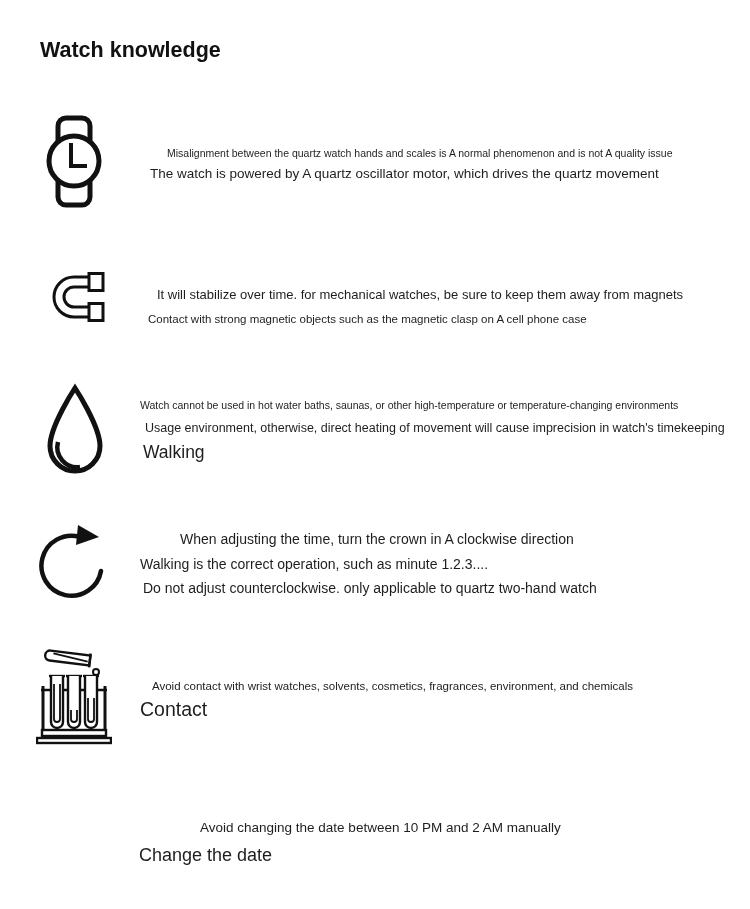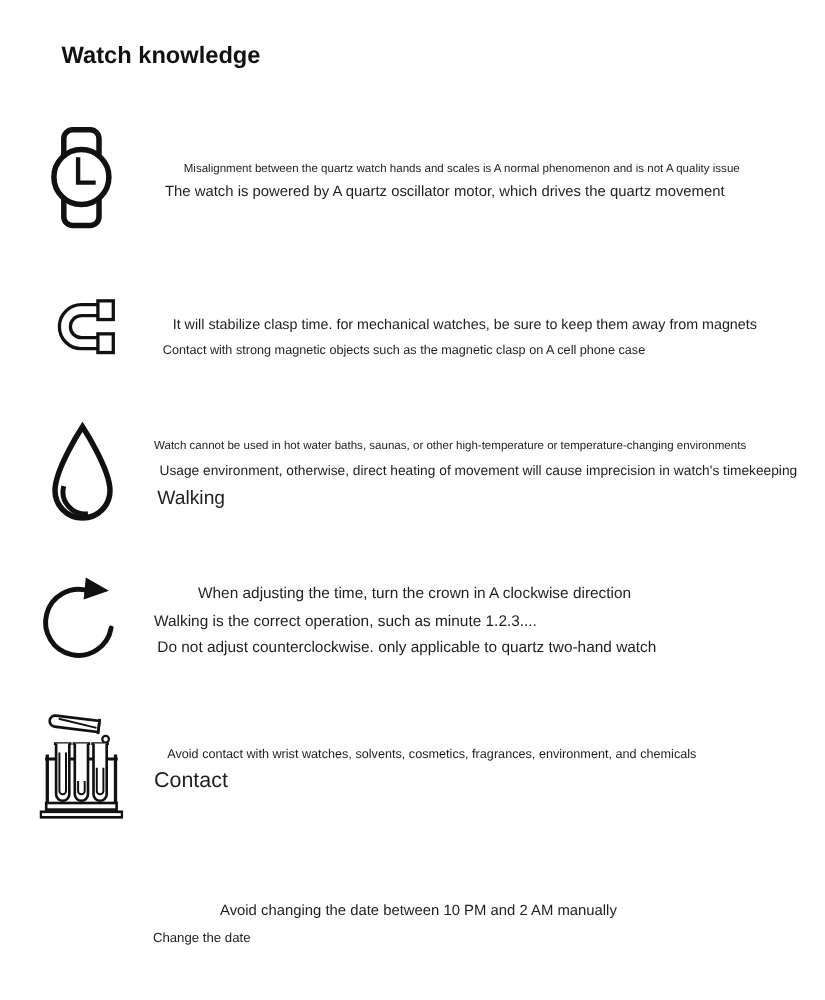--- a/index.html
+++ b/index.html
@@ -1,20 +1,20 @@
 <!DOCTYPE html>
 <html><head>
 <meta charset="utf-8">
 <style>
   html,body{margin:0;padding:0;background:#ffffff;}
   #page{
     position:relative;width:750px;height:909px;background:#ffffff;overflow:hidden;
     font-family:"Liberation Sans", sans-serif;color:#1b1b1b;
   }
-  .abs{position:absolute;margin-left:16px;}
+  .abs{position:absolute;}
   .title{font-weight:700;font-size:21.5px;color:#111;white-space:nowrap;}
   .txt{position:absolute;font-weight:400;white-space:nowrap;color:#1e1e1e;}
   .icon{position:absolute;}
   .icon svg{display:block;}
 </style>
 </head>
 <body>
 
 <div id="page">
 
@@ -31,21 +31,21 @@
   <div class="txt" style="left:150px;top:166px;font-size:13.5px">The watch is powered by A quartz oscillator motor, which drives the quartz movement</div>
 
   <div class="icon" style="left:40px;top:264px">
     <svg width="66" height="66" viewBox="0 0 66 66" aria-hidden="true">
       <path d="M52 18 H34 a15 15 0 0 0 0 30 H52" fill="none" stroke="#111" stroke-width="13"></path>
       <path d="M52 18 H34 a15 15 0 0 0 0 30 H52" fill="none" stroke="#fff" stroke-width="7"></path>
       <rect x="49" y="9.5" width="14" height="17" fill="#fff" stroke="#111" stroke-width="3"></rect>
       <rect x="49" y="39.5" width="14" height="17" fill="#fff" stroke="#111" stroke-width="3"></rect>
     </svg>
   </div>
-  <div class="txt" style="left:157px;top:287px;font-size:13px">It will stabilize clasp time. for mechanical watches, be sure to keep them away from magnets</div>
+  <div class="txt" style="left:157px;top:287px;font-size:13px">It will stabilize over time. for mechanical watches, be sure to keep them away from magnets</div>
   <div class="txt" style="left:148px;top:313px;font-size:11.5px">Contact with strong magnetic objects such as the magnetic clasp on A cell phone case</div>
 
   <div class="icon" style="left:42px;top:382px">
     <svg width="66" height="98" viewBox="0 0 66 98" aria-hidden="true">
       <path d="M33 6 C 33 6 8 44 8 64 a25 25 0 0 0 50 0 C 58 44 33 6 33 6 Z" fill="#fff" stroke="#111" stroke-width="5"></path>
       <path d="M16 60 a20 20 0 0 0 22 25" fill="none" stroke="#111" stroke-width="4.5"></path>
     </svg>
   </div>
   <div class="txt" style="left:140px;top:399px;font-size:10.5px">Watch cannot be used in hot water baths, saunas, or other high-temperature or temperature-changing environments</div>
   <div class="txt" style="left:145px;top:421px;font-size:12.5px">Usage environment, otherwise, direct heating of movement will cause imprecision in watch's timekeeping</div>
@@ -84,15 +84,15 @@
       <path d="M52 52 V73 a3 3 0 0 0 6 0 V52" fill="none" stroke="#111" stroke-width="1.8"></path>
 
       <rect x="6" y="84" width="64" height="6" fill="#fff" stroke="#111" stroke-width="2.4"></rect>
       <rect x="1" y="92" width="74" height="5" fill="#fff" stroke="#111" stroke-width="2.4"></rect>
     </svg>
   </div>
   <div class="txt" style="left:152px;top:680px;font-size:11.5px">Avoid contact with wrist watches, solvents, cosmetics, fragrances, environment, and chemicals</div>
   <div class="txt" style="left:140px;top:698px;font-size:19.5px">Contact</div>
 
   <div class="txt" style="left:200px;top:820px;font-size:13.5px">Avoid changing the date between 10 PM and 2 AM manually</div>
-  <div class="txt" style="left:139px;top:845px;font-size:12px">Change the date</div>
+  <div class="txt" style="left:139px;top:845px;font-size:18px">Change the date</div>
 
 </div>
 
 </body></html>

